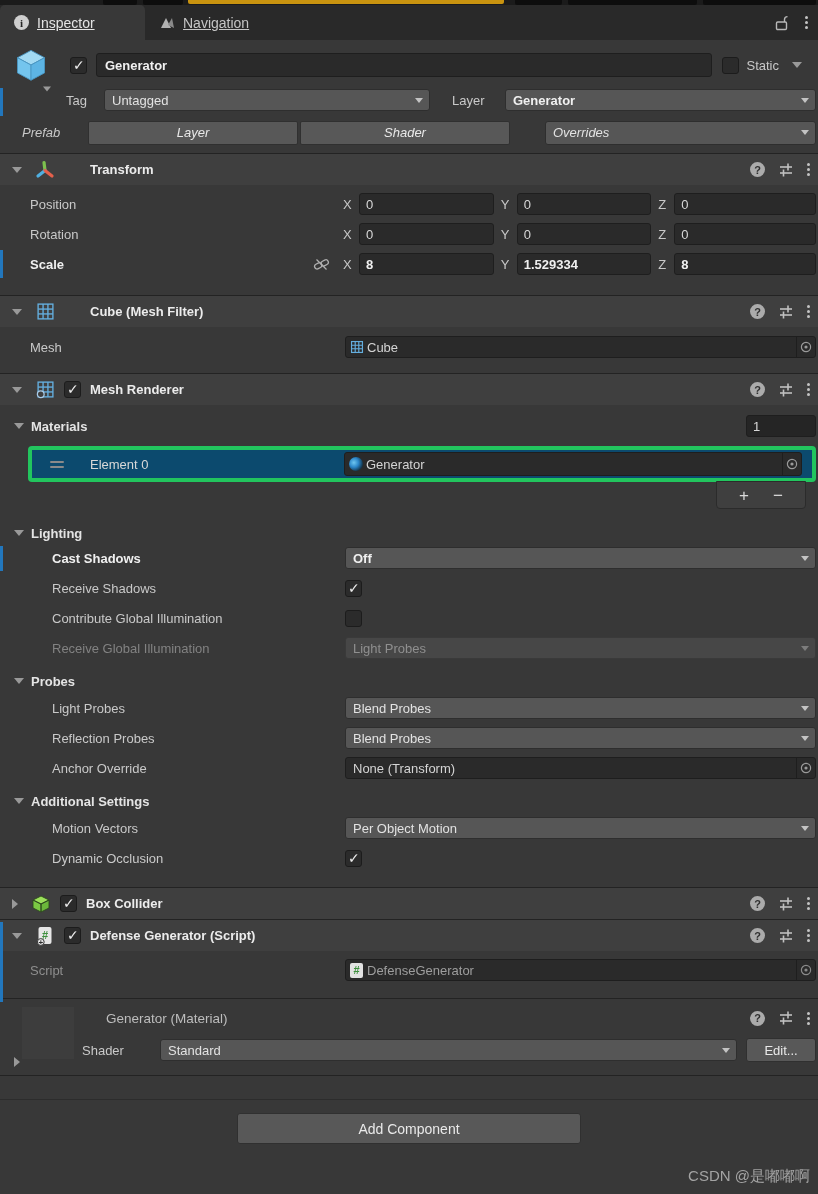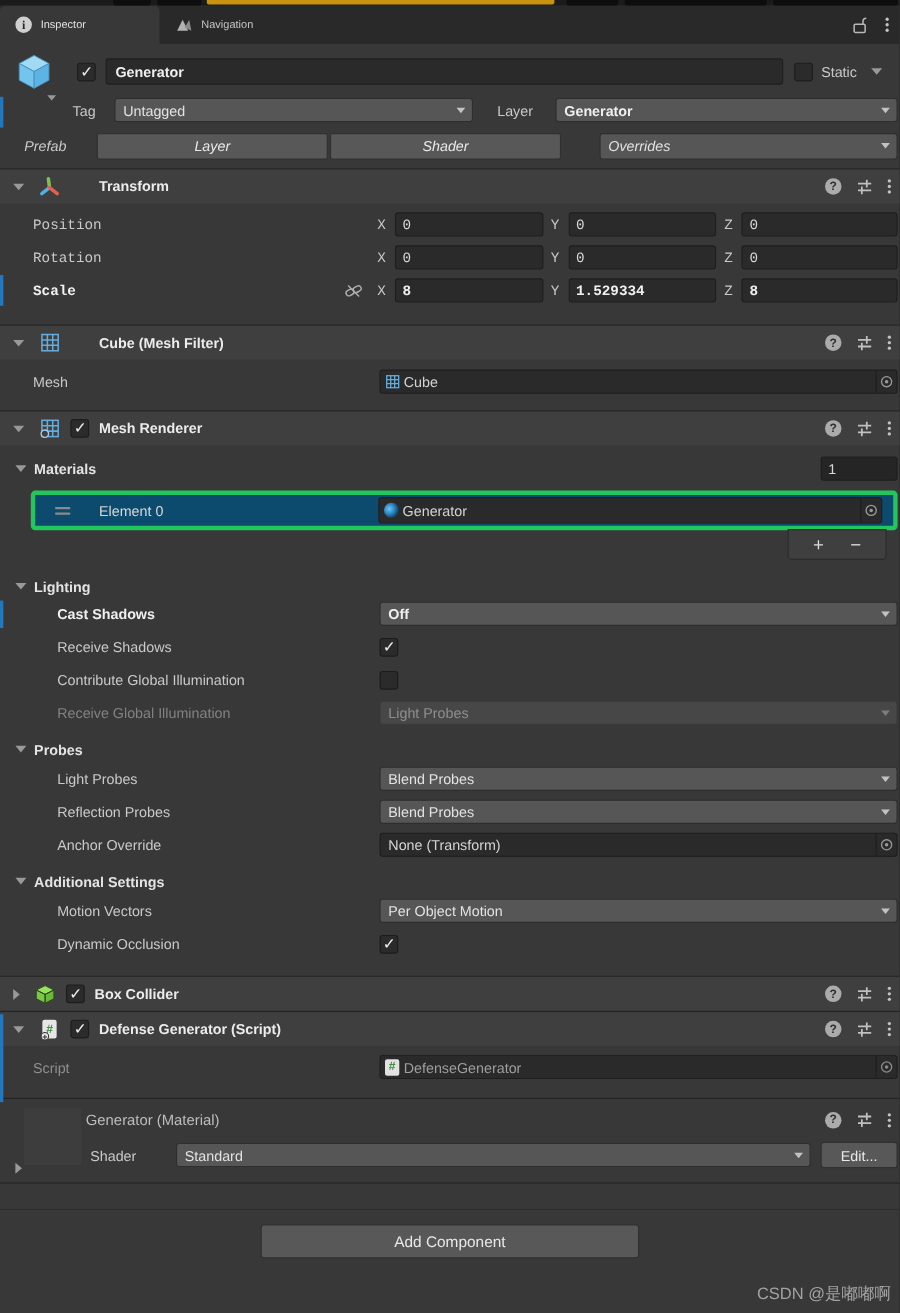--- a/index.html
+++ b/index.html
@@ -11,21 +11,21 @@
     font-size:13px;color:#c9c9c9;-webkit-font-smoothing:antialiased;
   }
   
   .topstrip{position:relative;height:5px;background:#1b1b1b;}
   .topstrip .blk{position:absolute;top:0;height:5px;background:#0d0d0d;border-radius:0 0 2px 2px;}
   .topstrip .gold{position:absolute;top:0;left:188px;width:316px;height:4px;background:#c9930f;border-radius:0 0 2px 2px;}
   
   .tabbar{height:35px;background:#292929;display:flex;align-items:stretch;}
   .tab{display:flex;align-items:center;padding:0 14px;color:#c5c5c5;}
   .tab.active{background:#383838;border-radius:5px 5px 0 0;width:145px;color:#e4e4e4;}
-  .tab .tlabel{margin-left:8px;font-size:10px;}
+  .tab .tlabel{margin-left:8px;font-size:14px;text-decoration:underline;}
   .info-ic{width:15px;height:15px;border-radius:50%;background:#cfcfcf;color:#262626;
     font-weight:bold;font-size:11px;display:flex;align-items:center;justify-content:center;font-family:"Liberation Serif",serif;}
   .tabbar-right{margin-left:auto;display:flex;align-items:center;gap:16px;padding-right:10px;}
   
   .caret-d{width:0;height:0;border-left:5px solid transparent;border-right:5px solid transparent;border-top:6px solid #999;}
   .caret-r{width:0;height:0;border-top:5px solid transparent;border-bottom:5px solid transparent;border-left:6px solid #999;}
   .cb{width:17px;height:17px;background:#2b2b2b;border:1px solid #1c1c1c;border-radius:3px;position:relative;flex:none;}
   .cb.checked::after{content:"\2713";position:absolute;left:2px;top:-1px;color:#ececec;font-size:14px;font-weight:bold;}
   .tf{background:#2a2a2a;border:1px solid #1e1e1e;border-radius:3px;height:22px;display:flex;align-items:center;
       padding-left:6px;color:#d8d8d8;overflow:hidden;white-space:nowrap;}
@@ -65,21 +65,21 @@
   .comp-hdr .t-noncb{margin-left:34px;}
   .comp-hdr .hcb{margin-left:8px;}
   .comp-hdr .t-cb{margin-left:9px;}
   .ctitle{font-weight:bold;color:#ececec;}
   .hdr-icons{margin-left:auto;display:flex;align-items:center;gap:13px;padding-right:8px;}
   .help-ic{width:15px;height:15px;border-radius:50%;background:#ababab;color:#2f2f2f;font-size:11px;font-weight:bold;
     display:flex;align-items:center;justify-content:center;}
   .kebab{display:flex;flex-direction:column;gap:2px;}
   .kebab i{width:3px;height:3px;border-radius:50%;background:#c4c4c4;}
   
-  .body-pad{padding-top:8px;padding-bottom:20px;font-family:Liberation Mono, monospace;}
+  .body-pad{padding-top:8px;padding-bottom:20px;}
   .trow{display:flex;align-items:center;height:22px;padding:0 2px 0 30px;margin-bottom:8px;}
   .trow:last-child{margin-bottom:0;}
   .trow .lbl{flex:0 0 283px;}
   .linkslot{width:30px;flex:none;display:flex;align-items:center;}
   .axes{flex:1;display:flex;align-items:center;gap:0;}
   .axis{display:flex;align-items:center;flex:1;}
   .axis .al{width:16px;flex:none;color:#c8c8c8;}
   .axis .tf{flex:1;margin-right:7px;}
   .axis:last-child .tf{margin-right:0;}
   .prow{display:flex;align-items:center;height:22px;padding:0 2px 0 30px;margin-bottom:8px;}
@@ -101,21 +101,21 @@
   .list-foot{width:90px;height:28px;margin:-1px 12px 0 auto;background:#3f3f3f;border:1px solid #2b2b2b;border-radius:0 0 4px 4px;
     display:flex;align-items:center;justify-content:center;gap:24px;color:#dadada;font-size:17px;}
   .list-foot span{cursor:default;line-height:1;}
   .matball{width:14px;height:14px;border-radius:50%;flex:none;margin-right:3px;
     background:radial-gradient(circle at 35% 40%, #6ec6f0 0%, #2b86c8 38%, #14364d 72%, #101417 100%);}
   .minihash{width:13px;height:15px;border-radius:2px;background:#e2e2e2;color:#3d8f3d;font-weight:bold;font-size:11px;
     display:flex;align-items:center;justify-content:center;flex:none;margin-right:4px;}
   
   .def-body{padding:7px 0 16px 0;}
   .matblock{position:relative;border-top:1px solid #232323;border-bottom:1px solid #232323;padding-bottom:12px;}
-  .mat-hdr-row{display:flex;align-items:center;height:38px;padding-left:78px;}
+  .mat-hdr-row{display:flex;align-items:center;height:38px;padding-left:106px;}
   .mat-title{color:#bdbdbd;font-size:13.5px;}
   .shader-row{display:flex;align-items:center;height:26px;padding-left:82px;padding-right:2px;}
   .shader-lbl{width:78px;}
   .shaderdd{flex:1;}
   .editbtn{width:70px;height:24px;margin-left:9px;}
   .mat-preview{position:absolute;left:22px;top:8px;width:52px;height:52px;background:#3d3d3d;}
   .mat-fold{position:absolute;left:14px;top:58px;}
   .strip{height:24px;border-bottom:1px solid #2c2c2c;}
   .addcomp{width:344px;height:31px;margin:13px auto 0 auto;font-size:14px;}
   .watermark{position:absolute;right:8px;bottom:8px;color:#a3a3a3;font-size:15px;}

